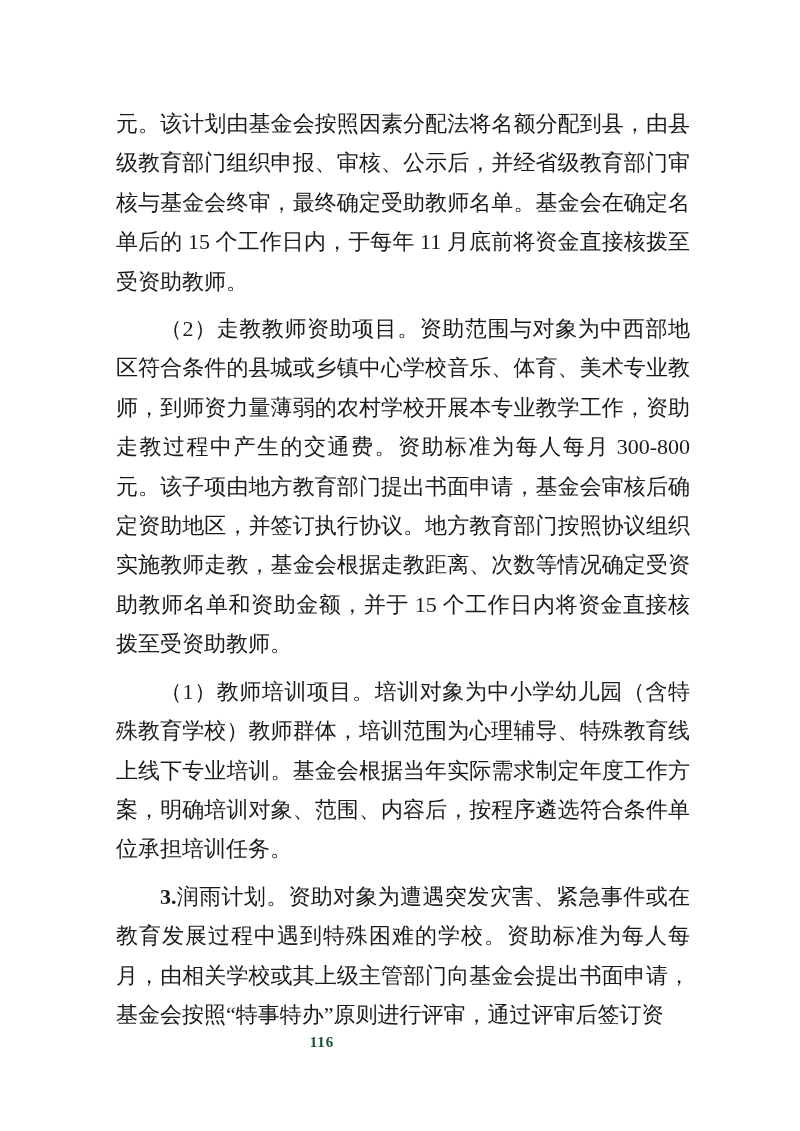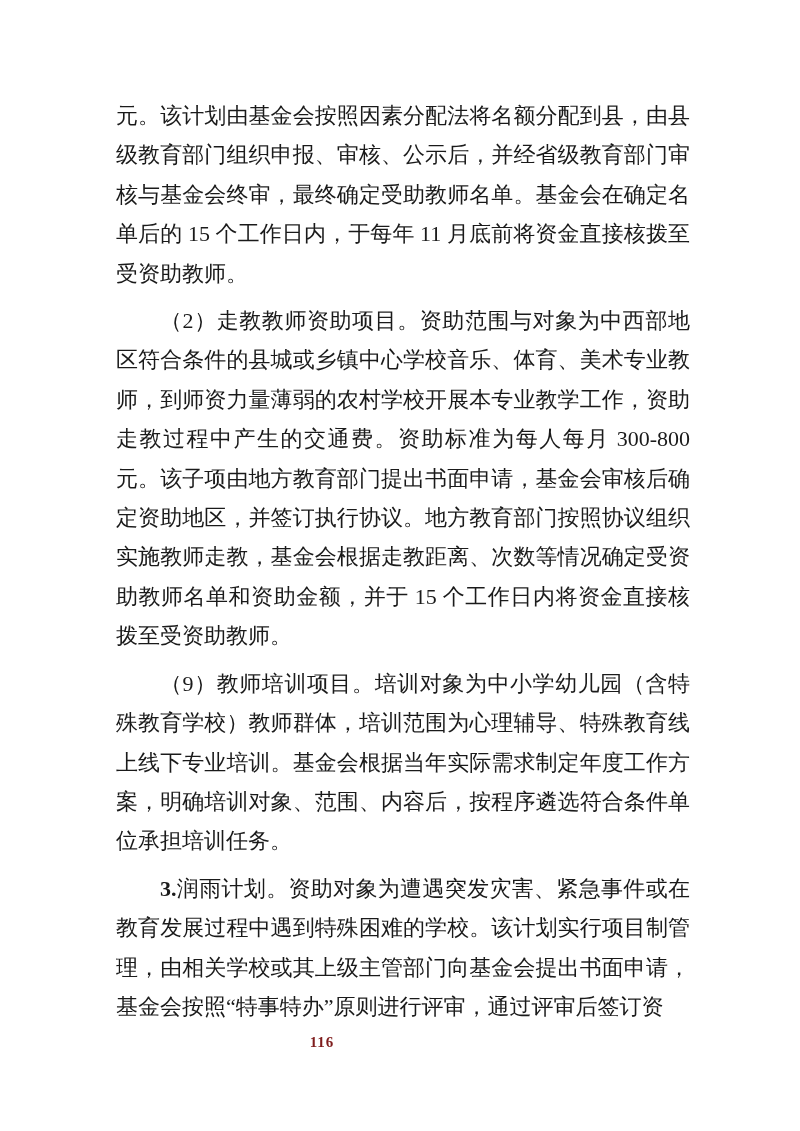--- a/index.html
+++ b/index.html
@@ -16,21 +16,21 @@
     color: #1a1a1a;
   }
   .page {
     position: absolute;
     inset: 0;
     background: #ffffff;
   }
   .text-block {
     position: absolute;
     left: 116px;
-    top: 96px;
+    top: 104px;
     width: 574px;
     font-size: 22px;
     line-height: 39.4px;
     text-align: justify;
     text-justify: inter-ideograph;
     letter-spacing: 0;
   }
   .text-block p {
     margin: 0;
     padding: 0;
@@ -44,27 +44,27 @@
   }
   .page-number {
     position: absolute;
     left: 0;
     top: 1034px;
     width: 644px;
     text-align: center;
     font-size: 15px;
     font-weight: bold;
     letter-spacing: 1px;
-    color: #7f1d1d;
+    color: #14532d;
   }
 </style>
 </head>
 <body>
 
 <div class="page">
   <div class="text-block" id="text-block">
       <p><span>元。该计划由基金会按照因素分配法将名额分配到县，由县级教育部门组织申报、审核、公示后，并经省级教育部门审核与基金会终审，最终确定受助教师名单。基金会在确定名单后的 15 个工作日内，于每年 11 月底前将资金直接核拨至受资助教师。</span></p>
       <p class="indent"><span>（2）走教教师资助项目。资助范围与对象为中西部地区符合条件的县城或乡镇中心学校音乐、体育、美术专业教师，到师资力量薄弱的农村学校开展本专业教学工作，资助走教过程中产生的交通费。资助标准为每人每月 300-800 元。该子项由地方教育部门提出书面申请，基金会审核后确定资助地区，并签订执行协议。地方教育部门按照协议组织实施教师走教，基金会根据走教距离、次数等情况确定受资助教师名单和资助金额，并于 15 个工作日内将资金直接核拨至受资助教师。</span></p>
-      <p class="indent"><span>（9）教师培训项目。培训对象为中小学幼儿园（含特殊教育学校）教师群体，培训范围为心理辅导、特殊教育线上线下专业培训。基金会根据当年实际需求制定年度工作方案，明确培训对象、范围、内容后，按程序遴选符合条件单位承担培训任务。</span></p>
-      <p class="indent"><span class="num">3.</span><span>润雨计划。资助对象为遭遇突发灾害、紧急事件或在教育发展过程中遇到特殊困难的学校。该计划实行项目制管理，由相关学校或其上级主管部门向基金会提出书面申请，基金会按照“特事特办”原则进行评审，通过评审后签订资</span></p>
+      <p class="indent"><span>（1）教师培训项目。培训对象为中小学幼儿园（含特殊教育学校）教师群体，培训范围为心理辅导、特殊教育线上线下专业培训。基金会根据当年实际需求制定年度工作方案，明确培训对象、范围、内容后，按程序遴选符合条件单位承担培训任务。</span></p>
+      <p class="indent"><span class="num">3.</span><span>润雨计划。资助对象为遭遇突发灾害、紧急事件或在教育发展过程中遇到特殊困难的学校。资助标准为每人每月，由相关学校或其上级主管部门向基金会提出书面申请，基金会按照“特事特办”原则进行评审，通过评审后签订资</span></p>
     </div>
   <div class="page-number">116</div>
 </div>
 
 </body></html>

